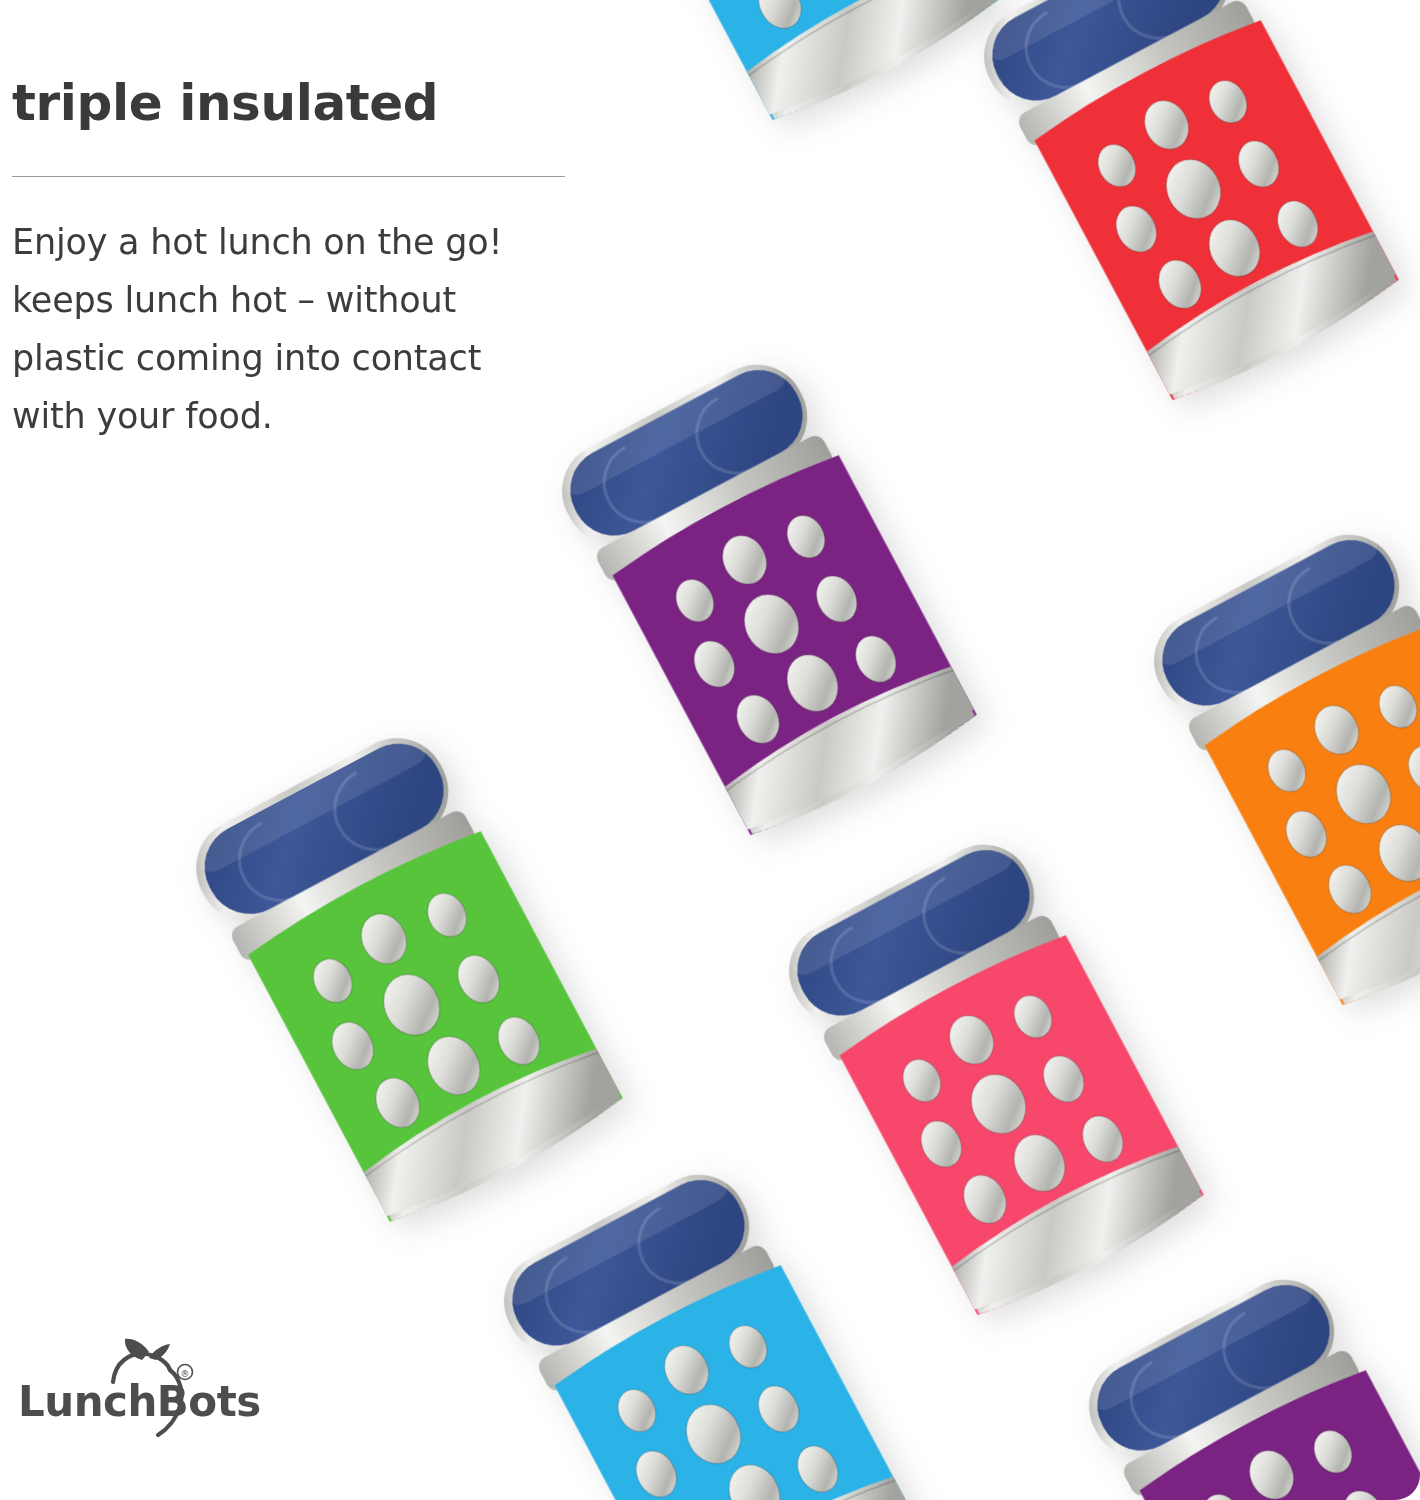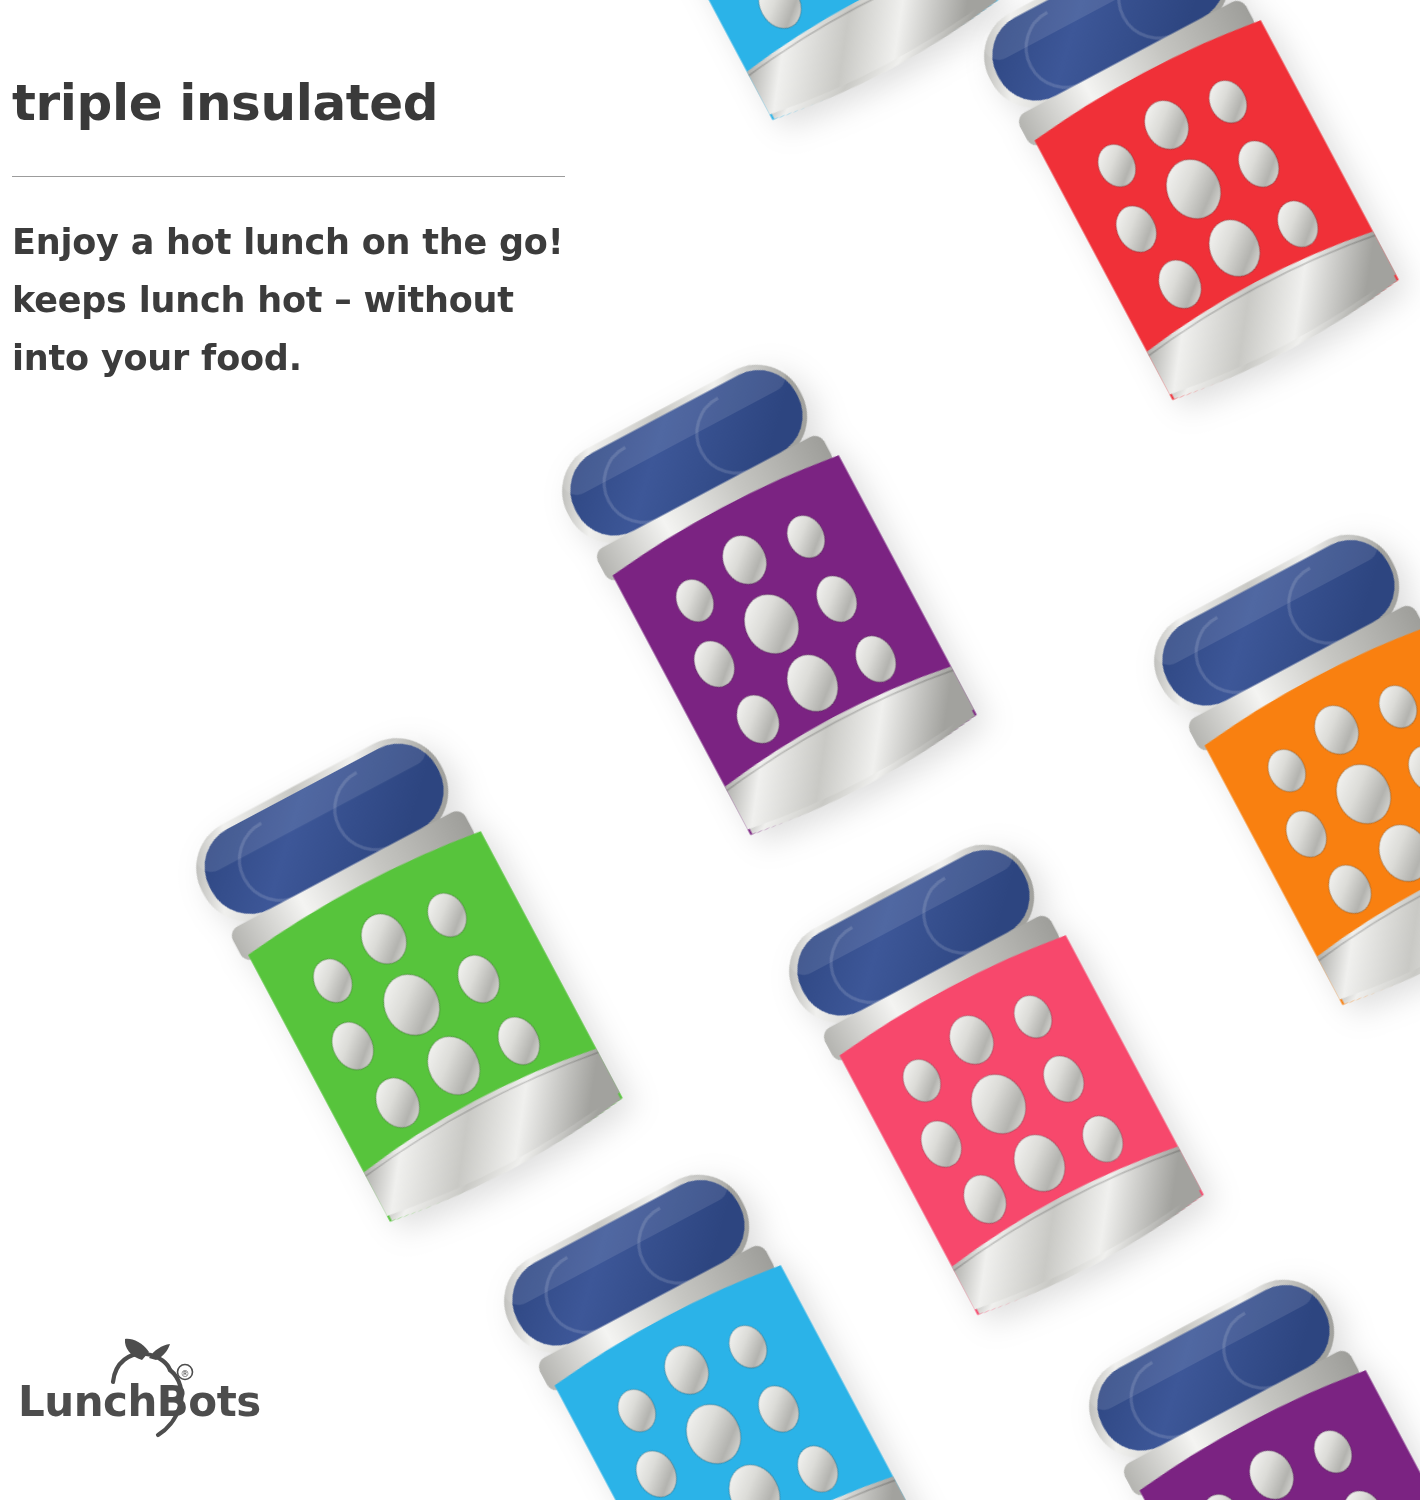--- a/index.html
+++ b/index.html
@@ -10,20 +10,21 @@
   body {
     font-family: "Liberation Sans", sans-serif;
   }
 
   #page {
     position: relative;
     width: 1420px;
     height: 1500px;
     background: #ffffff;
     overflow: hidden;
+    border-radius: 25px;
   }
 
   
   .copy-block {
     position: absolute;
     left: 12px;
     top: 78px;
     width: 600px;
     z-index: 40;
   }
@@ -39,21 +40,21 @@
   }
   .rule {
     margin-top: 48px;
     width: 553px;
     height: 1px;
     background: #9c9c9c;
   }
   .body-copy {
     margin-top: 36px;
     font-family: "DejaVu Sans", sans-serif;
-    font-weight: 700;
+    font-weight: 400;
     font-size: 35px;
     line-height: 1.66;
     color: #3c3c3c;
     letter-spacing: -0.2px;
   }
   .body-copy .line { display: block; white-space: nowrap; }
 
   
   .logo {
     position: absolute;
@@ -83,21 +84,22 @@
 <body>
 
 <div id="page">
 
   <div class="copy-block">
     <h1 class="headline">triple insulated</h1>
     <div class="rule"></div>
     <div class="body-copy">
       <span class="line">Enjoy a hot lunch on the go!</span>
       <span class="line">keeps lunch hot – without</span>
-      <span class="line">into your food.</span>
+      <span class="line">plastic coming into contact</span>
+      <span class="line">with your food.</span>
     </div>
   </div>
 
   <div class="logo">
     <svg viewBox="0 0 215 120" xmlns="http://www.w3.org/2000/svg">
 
       <g fill="none" stroke="#4d4d4d">
         <path d="M95 52 C 97 32, 112 22, 128 24 C 142 26, 150 34, 152 40" stroke-width="4.2" stroke-linecap="round"></path>
         <path d="M152 40 C 162 48, 166 62, 162 76 C 158 90, 148 100, 140 105" stroke-width="4.2" stroke-linecap="round"></path>
         <path d="M131 22 C 124 12, 114 8, 107 9 C 106 18, 113 27, 124 30 Z" fill="#4d4d4d" stroke="none"></path>

